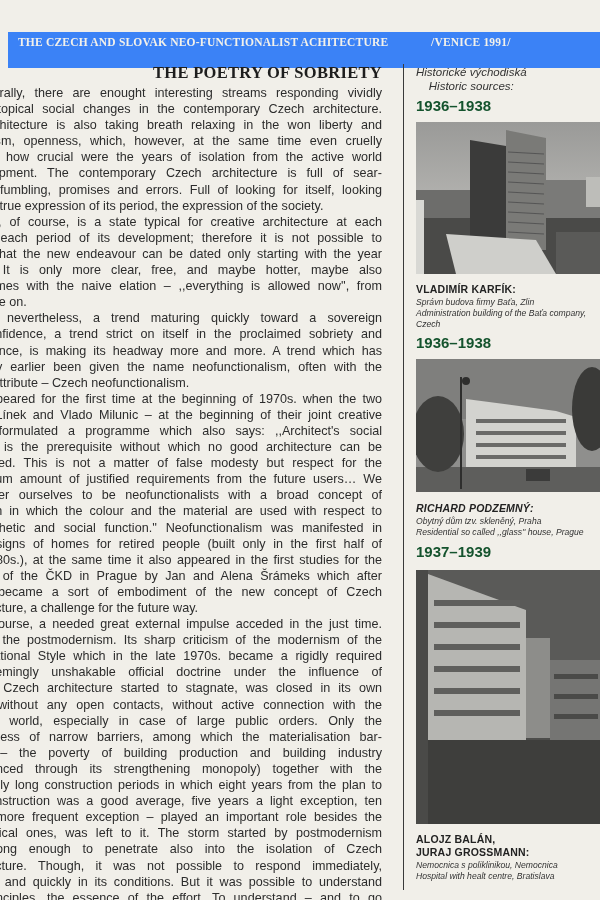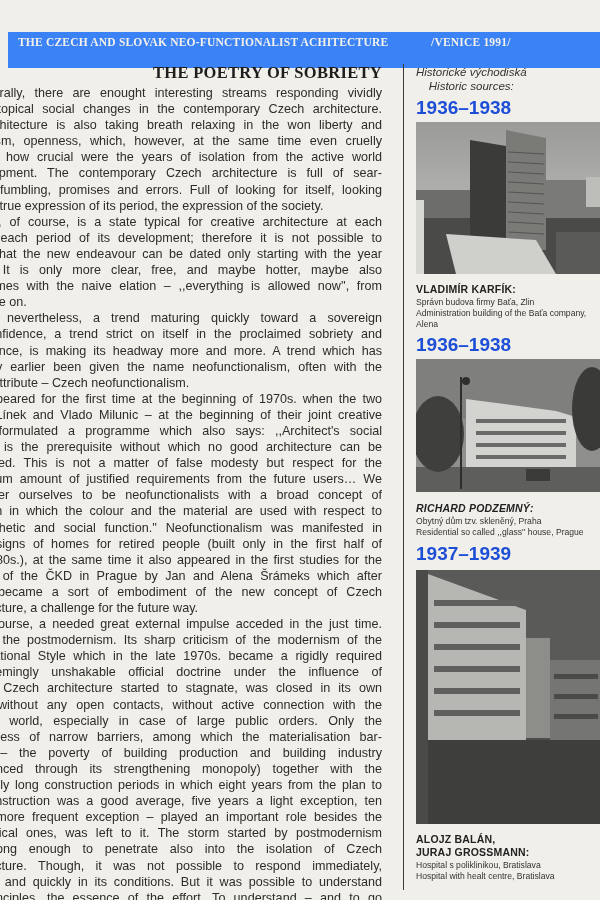--- a/index.html
+++ b/index.html
@@ -49,34 +49,34 @@
 
   .right-col { position: absolute; left: 416px; top: 0; width: 184px; }
   .intro {
     position: absolute; left: 0; top: 65px;
     font-style: italic; font-size: 11.5px; line-height: 14px; color: #333;
     white-space: nowrap;
     text-align: center;
   }
   .year {
     position: absolute; left: 0;
-    font-weight: bold; font-size: 19px; color: #1d4ed8; white-space: nowrap;
+    font-weight: bold; font-size: 15px; color: #14532d; white-space: nowrap;
   }
   .photo {
     position: absolute; left: 0; width: 184px;
     overflow: hidden;
   }
   .architect {
     position: absolute; left: 0;
     font-weight: bold; font-size: 10.5px; line-height: 13px; color: #222;
     letter-spacing: 0.2px; white-space: nowrap;
   }
   .caption {
     position: absolute; left: 0;
-    font-size: 8.6px; line-height: 11px; color: #333;
+    font-style: italic; font-size: 8.6px; line-height: 11px; color: #333;
     white-space: nowrap;
     text-align: center;
   }
 </style>
 </head>
 <body>
 
 <div class="header-bar">
   <span class="header-left">THE CZECH AND SLOVAK NEO-FUNCTIONALIST ACHITECTURE</span>
   <span class="header-right">/VENICE 1991/</span>
@@ -174,21 +174,21 @@
         <line x1="92" y1="110" x2="128" y2="112"></line>
       </g>
       <polygon points="30,112 120,118 140,152 40,152" fill="#cfcfcb"></polygon>
       <rect x="140" y="110" width="44" height="42" fill="#5a5a58"></rect>
       <rect x="0" y="78" width="8" height="74" fill="#d8d8d4"></rect>
     </svg>
   </div>
   <div class="architect" style="top:283px;text-align:center;">VLADIMÍR KARFÍK:</div>
   <div class="caption" style="top:297px;">Správn budova firmy Baťa, Zlin</div>
   <div class="caption" style="top:308px;">Administration building of the Baťa company,</div>
-  <div class="caption" style="top:319px;">Alena</div>
+  <div class="caption" style="top:319px;">Czech</div>
 
   <div class="year" style="top:334px;">1936–1938</div>
   <div class="photo" style="top:359px;height:133px;">
     <svg width="184" height="133" viewBox="0 0 184 133">
       <rect width="184" height="133" fill="#8f8f8d"></rect>
       <rect x="0" y="0" width="184" height="60" fill="#7f7f7d"></rect>
       <polygon points="50,40 140,52 160,58 160,108 50,110" fill="#d3d3cf"></polygon>
       <g fill="#6a6a68">
         <rect x="60" y="60" width="90" height="4"></rect>
         <rect x="60" y="72" width="90" height="4"></rect>
@@ -227,15 +227,15 @@
         <rect x="138" y="104" width="44" height="5"></rect>
         <rect x="138" y="124" width="44" height="5"></rect>
         <rect x="138" y="144" width="44" height="5"></rect>
       </g>
       <rect x="0" y="170" width="184" height="84" fill="#3e3e3c"></rect>
       <rect x="0" y="0" width="12" height="254" fill="#4a4a48"></rect>
     </svg>
   </div>
   <div class="architect" style="top:833px;">ALOJZ BALÁN,</div>
   <div class="architect" style="top:846px;">JURAJ GROSSMANN:</div>
-  <div class="caption" style="top:860px;">Hospital s poliklinikou, Bratislava</div>
+  <div class="caption" style="top:860px;">Nemocnica s poliklinikou, Nemocnica</div>
   <div class="caption" style="top:871px;">Hospital with healt centre, Bratislava</div>
 </div>
 
 </body></html>

